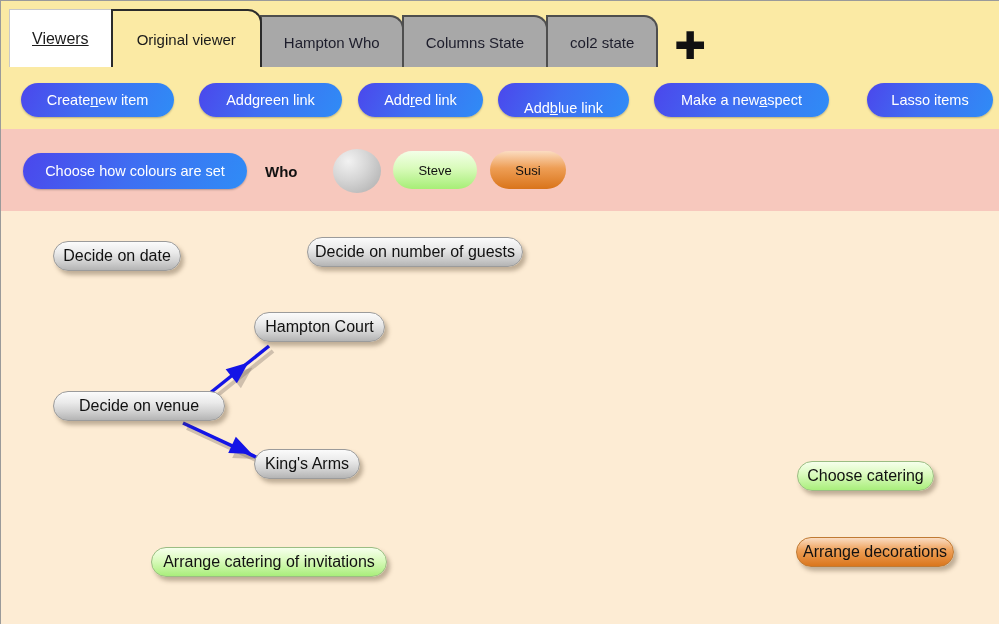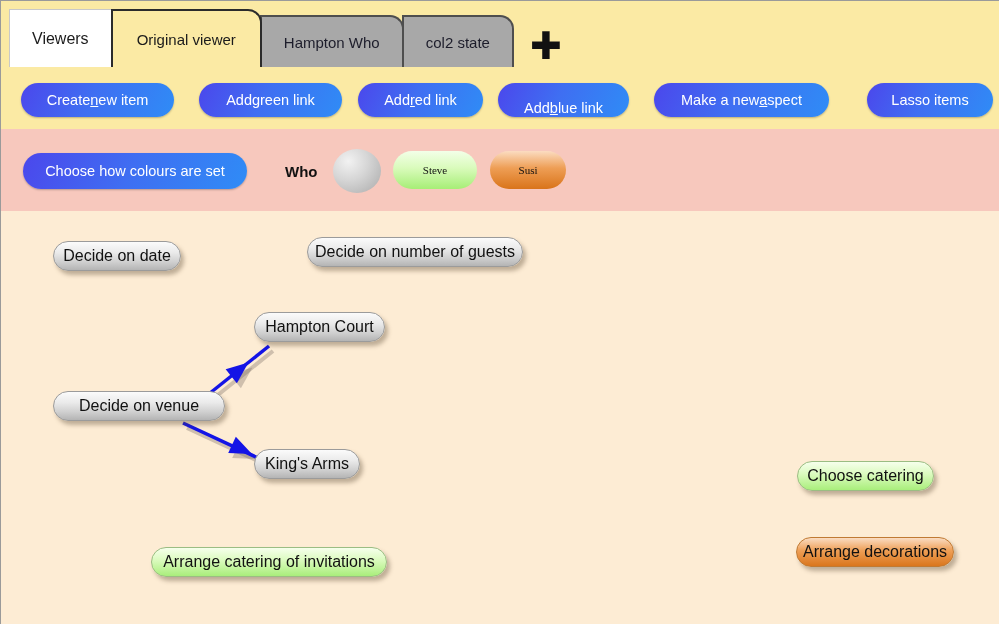--- a/index.html
+++ b/index.html
@@ -17,21 +17,21 @@
     background:#fbeaa4;box-sizing:border-box;
   }
   .tabstrip{position:absolute;left:8px;top:8px;height:58px;display:flex;align-items:flex-end;}
   .tab{
     height:50px;display:flex;align-items:center;justify-content:center;
     font-size:15px;color:#1b1b1b;box-sizing:border-box;white-space:nowrap;
     cursor:default;position:relative;
   }
   .tab.viewers{
     background:#ffffff;border:1px solid #c9c9c9;border-bottom:none;
-    padding:0 22px;height:58px;font-size:16px;
+    padding:0 22px;height:58px;font-size:16px;text-decoration:underline;
   }
   .tab.active{
     background:#fbeaa4;border:2px solid #2b2b2b;border-bottom:none;
     border-top-right-radius:14px;padding:0 24px;height:58px;
     margin-left:-1px;z-index:3;margin-top:40px;
   }
   .tab.inactive{
     background:#a8a8a8;border:2px solid #4e4e4e;border-bottom:none;
     border-top-right-radius:14px;padding:0 22px;height:52px;
     margin-left:-2px;z-index:1;color:#1d1d2b;
@@ -61,26 +61,26 @@
     background:#f7c8bd;box-sizing:border-box;
   }
   .cbtn{
     position:absolute;left:22px;top:152px;height:36px;width:224px;border-radius:18px;
     border:none;color:#fff;font-size:14.5px;font-family:inherit;cursor:pointer;
     display:flex;align-items:center;justify-content:center;
     background:linear-gradient(115deg,#4b47ec 0%,#3f6ef2 48%,#2f8cf6 100%);
     box-shadow:0 1px 2px rgba(0,0,0,.25);
   }
   .who-label{
-    position:absolute;left:284px;top:162px;font-size:15px;color:#111;font-weight:bold;
+    position:absolute;left:264px;top:162px;font-size:15px;color:#111;font-weight:bold;
   }
   .swatch{
     position:absolute;top:150px;height:38px;border-radius:19px;
     display:flex;align-items:center;justify-content:center;
-    font-size:11px;color:#111;cursor:pointer;font-family:Liberation Serif, serif;
+    font-size:13px;color:#111;cursor:pointer;
   }
   .sw-grey{left:332px;width:48px;height:44px;top:148px;border-radius:24px/22px;
     background:radial-gradient(ellipse at 32% 28%,#f2f2f2 0%,#d6d6d6 42%,#a9a9a9 100%);}
   .sw-green{left:392px;width:84px;
     background:linear-gradient(180deg,#f3ffe8 0%,#d9fbbb 45%,#a6ee76 100%);}
   .sw-orange{left:489px;width:76px;
     background:linear-gradient(180deg,#fbdcc1 0%,#ee9e55 45%,#d9741a 100%);}
 
   
   .canvas{
@@ -106,20 +106,21 @@
 </head>
 <body>
 
 <div id="app">
 
   <div class="tabbar">
     <div class="tabstrip">
       <div class="tab viewers">Viewers</div>
       <div class="tab active">Original viewer</div>
       <div class="tab inactive">Hampton Who</div>
+      <div class="tab inactive">Columns State</div>
       <div class="tab inactive">col2 state</div>
       <div class="plus-tab">✚</div>
     </div>
   </div>
 
   <div class="toolbar"></div>
 
   <button class="tbtn" id="btn0" style="left: 20px; width: 153px;">Create <u>n</u>ew item</button>
   <button class="tbtn" id="btn1" style="left: 198px; width: 143px;">Add <u>g</u>reen link</button>
   <button class="tbtn" id="btn2" style="left: 357px; width: 125px;">Add <u>r</u>ed link</button>

